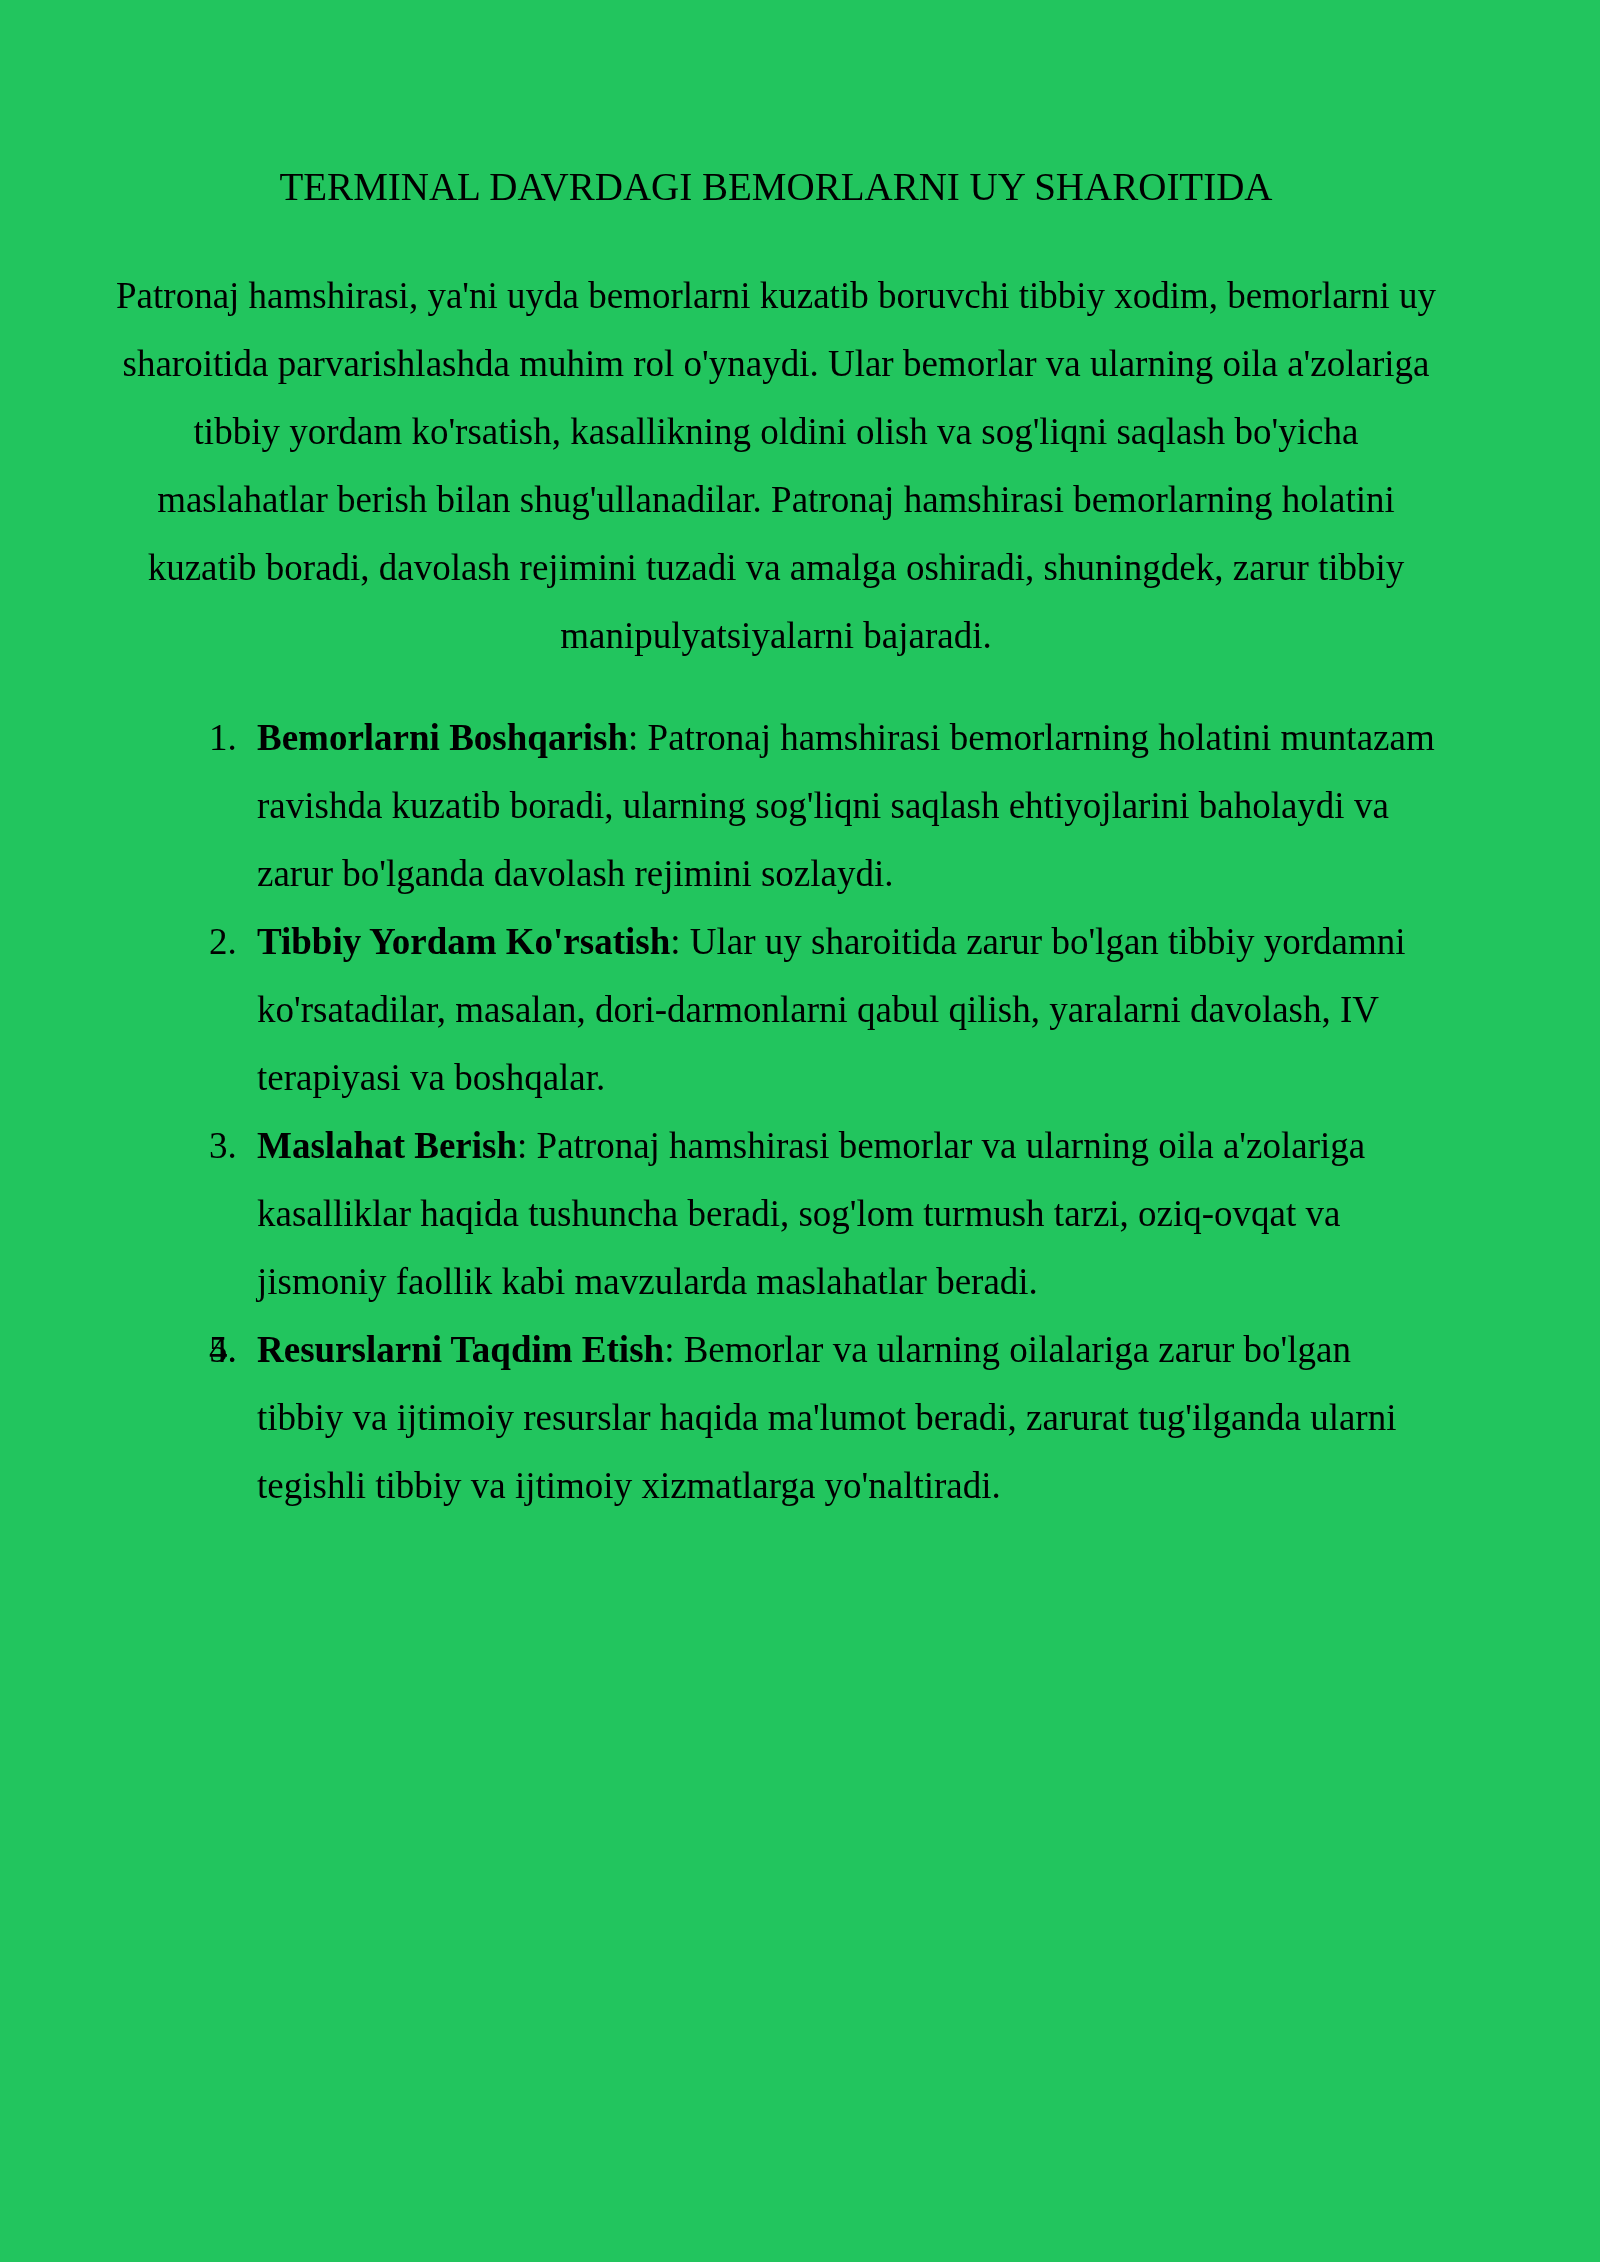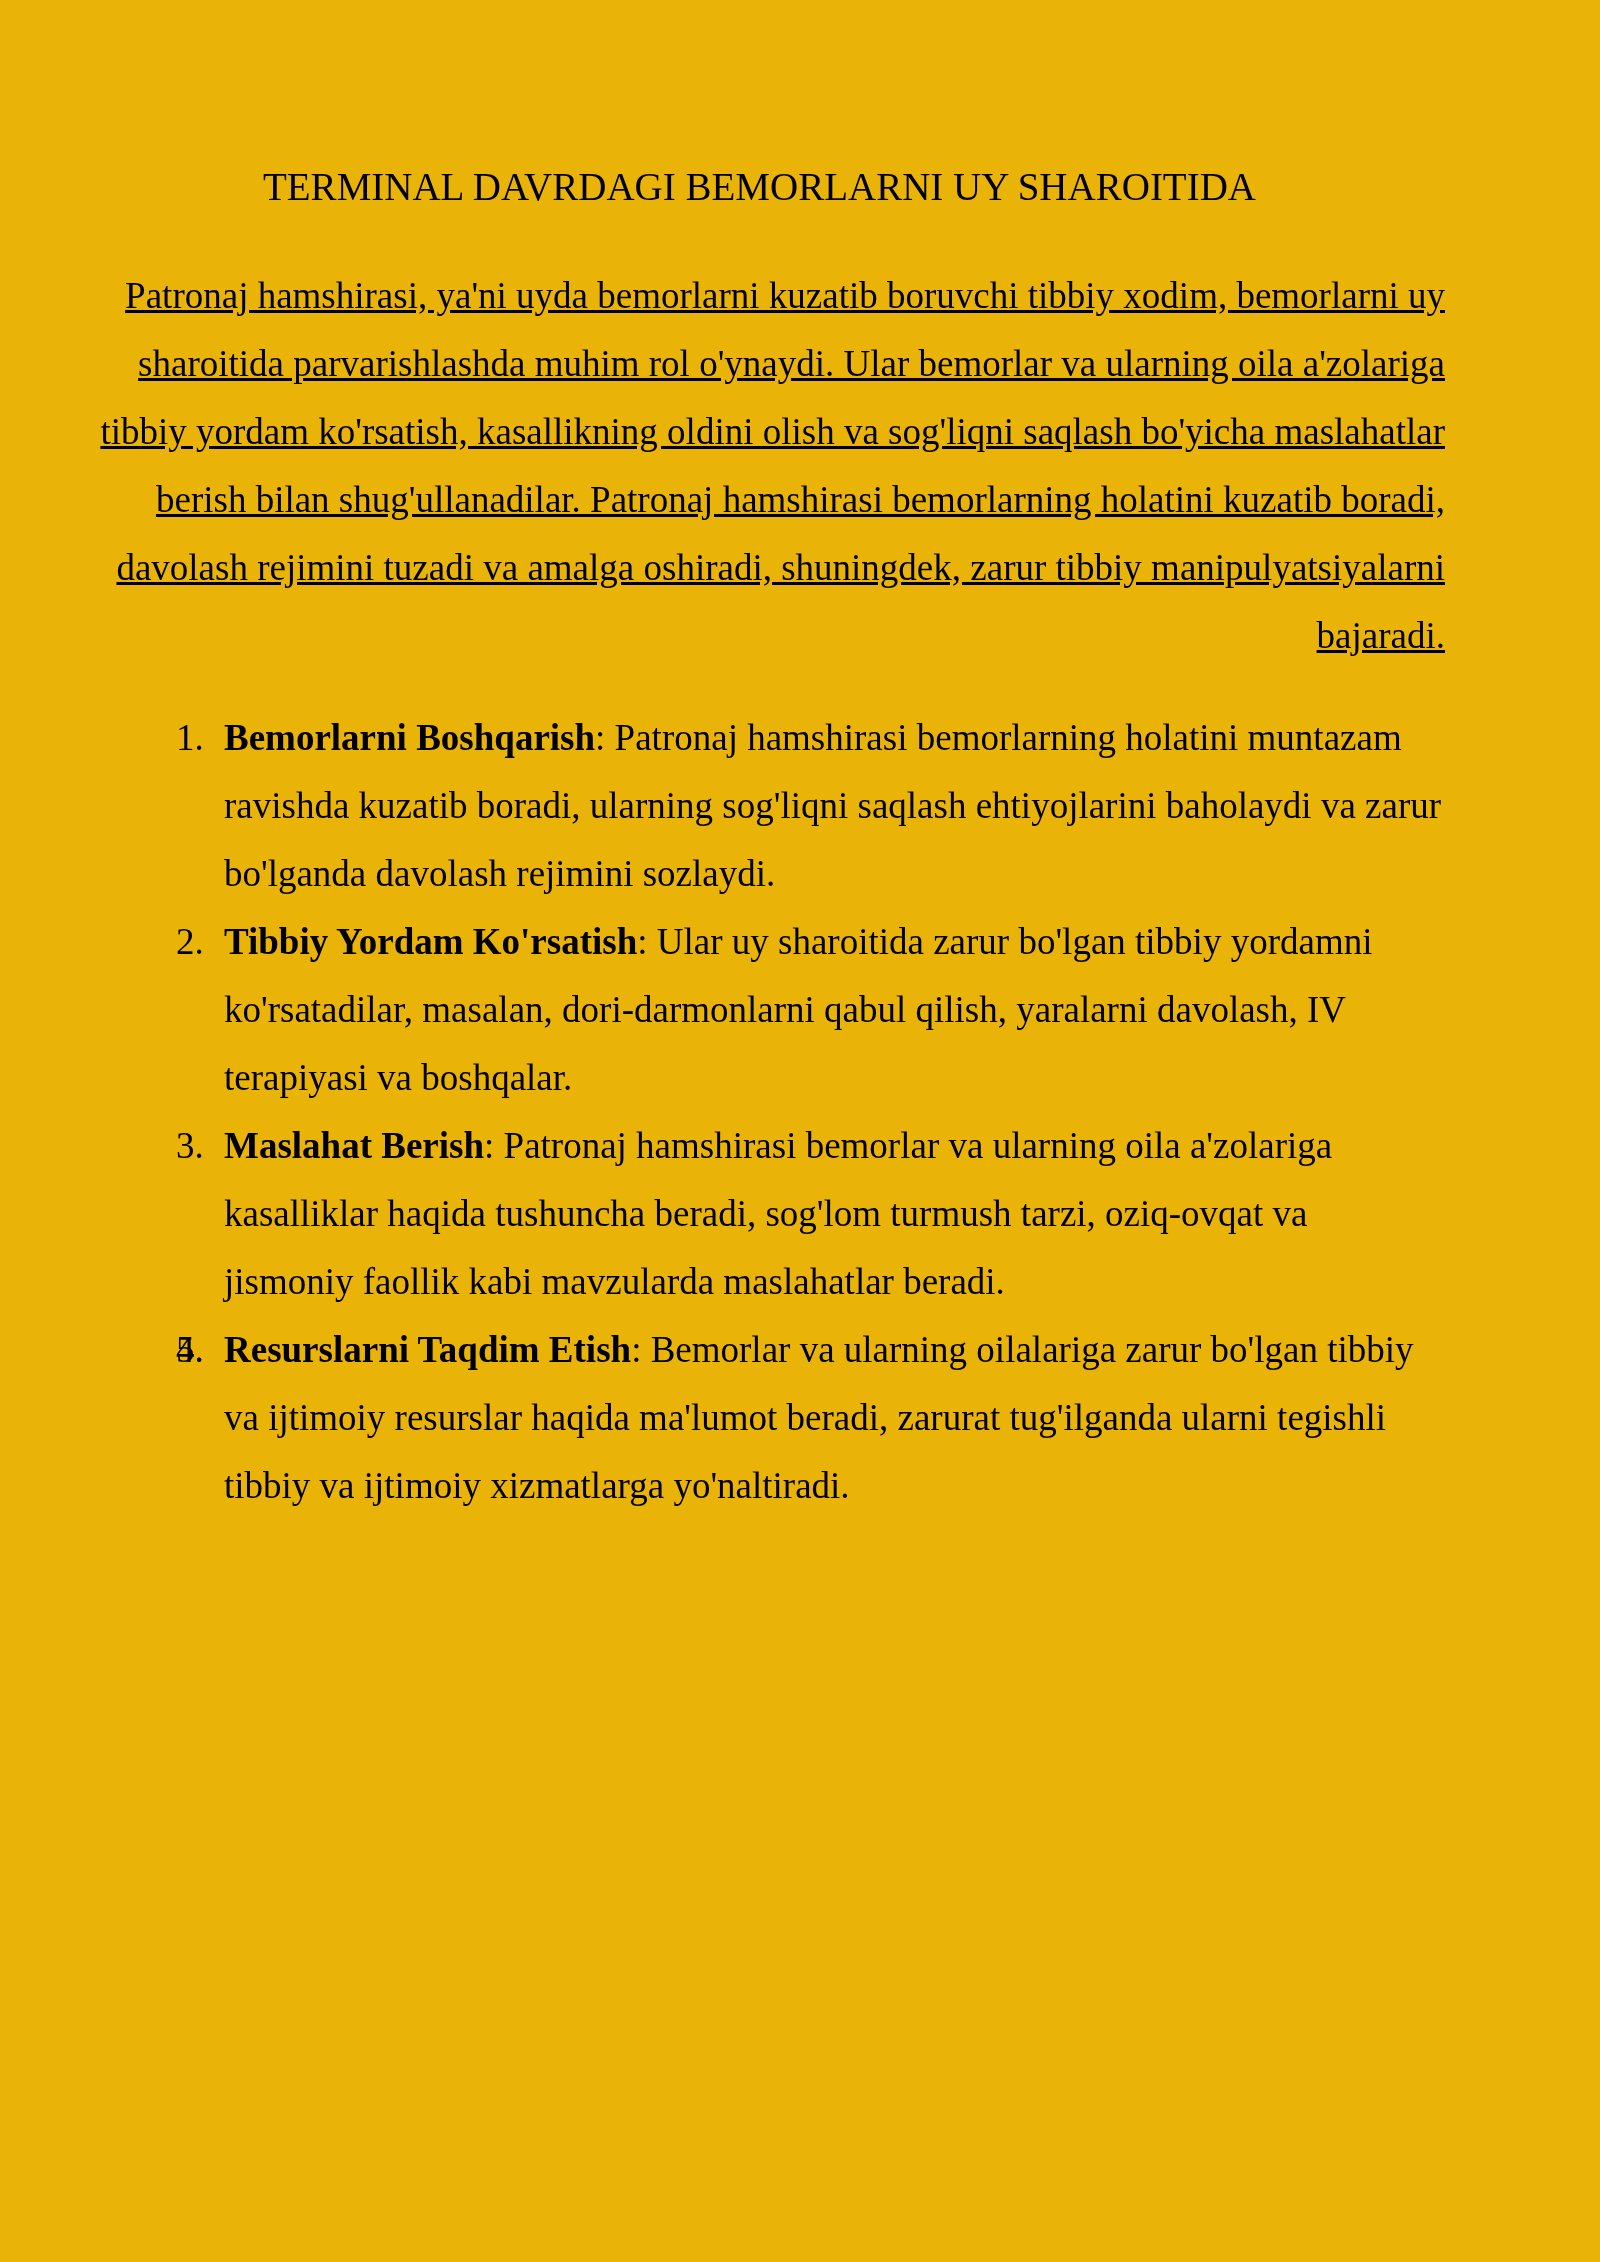--- a/index.html
+++ b/index.html
@@ -1,39 +1,38 @@
 <!DOCTYPE html>
 <html><head>
 <meta charset="utf-8">
 <style>
   * { margin: 0; padding: 0; box-sizing: border-box; }
   html, body { background: #ffffff; }
   .page {
     width: 1600px;
     min-height: 2262px;
     margin: 0 auto;
-    background: #eab308;
+    background: #22c55e;
     color: #000000;
     font-family: "Liberation Serif", "DejaVu Serif", serif;
-    padding: 150px 155px 120px 74px;
+    padding: 150px 155px 120px 107px;
   }
   .title {
     font-weight: 400;
     font-size: 39px;
     line-height: 74px;
     text-align: center;
     margin-bottom: 38px;
   }
   .title-line { display: block; }
   .body-par {
     font-size: 37px;
     line-height: 68px;
-    text-align: right;
+    text-align: center;
     margin: 0 0 34px 0;
-    text-decoration: underline;
   }
   .task-list { margin: 0; }
   .list-item {
     position: relative;
     font-size: 37px;
     line-height: 68px;
     padding-left: 150px;
   }
   .list-item .num {
     position: absolute;

